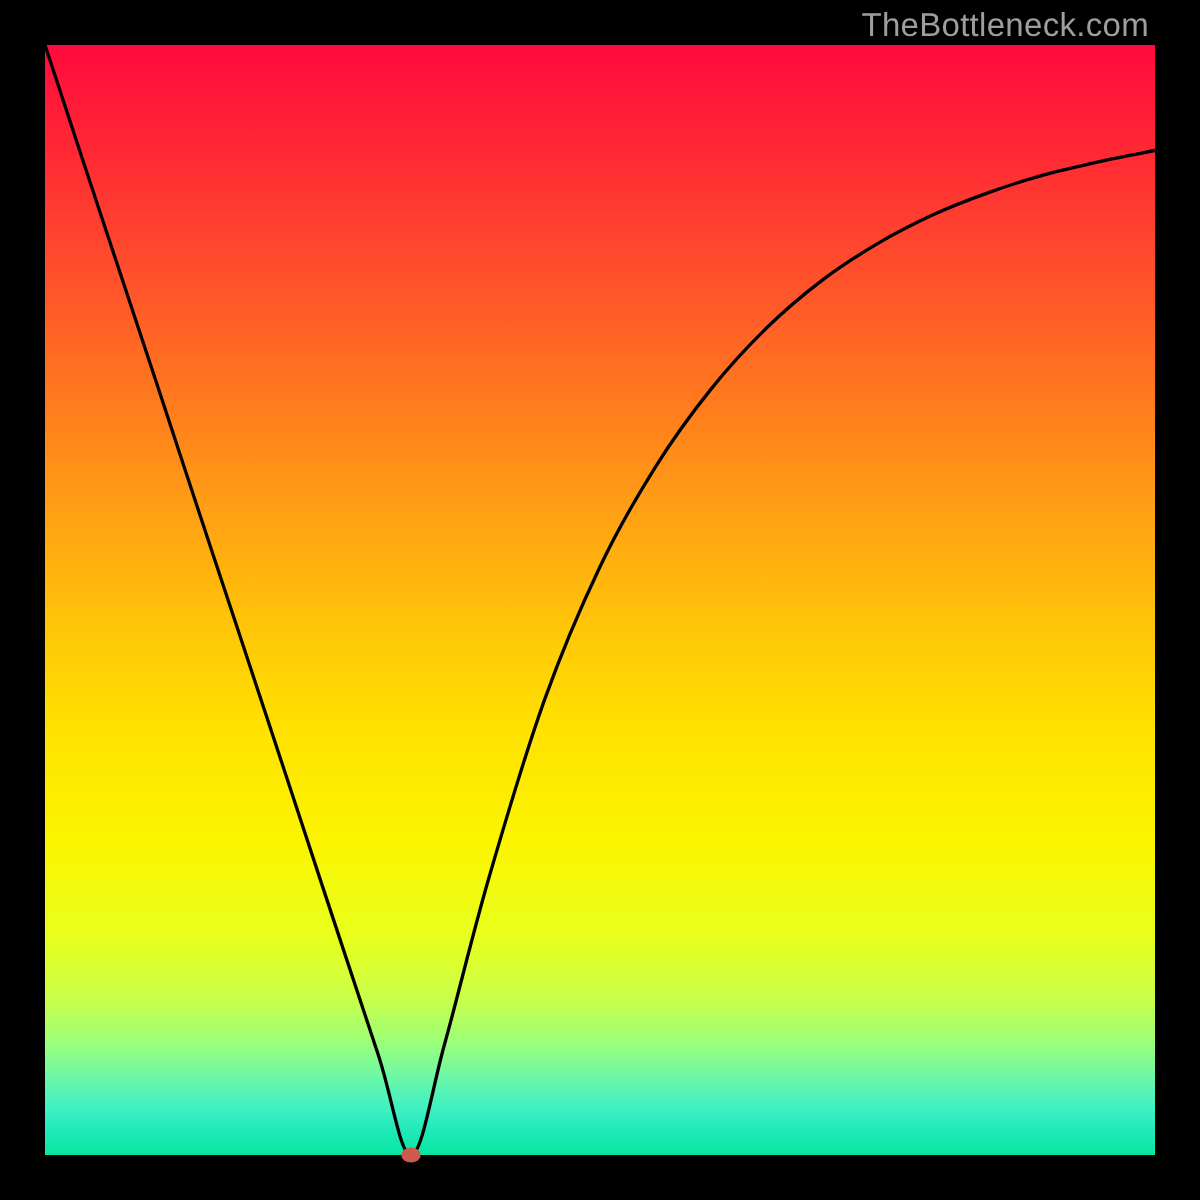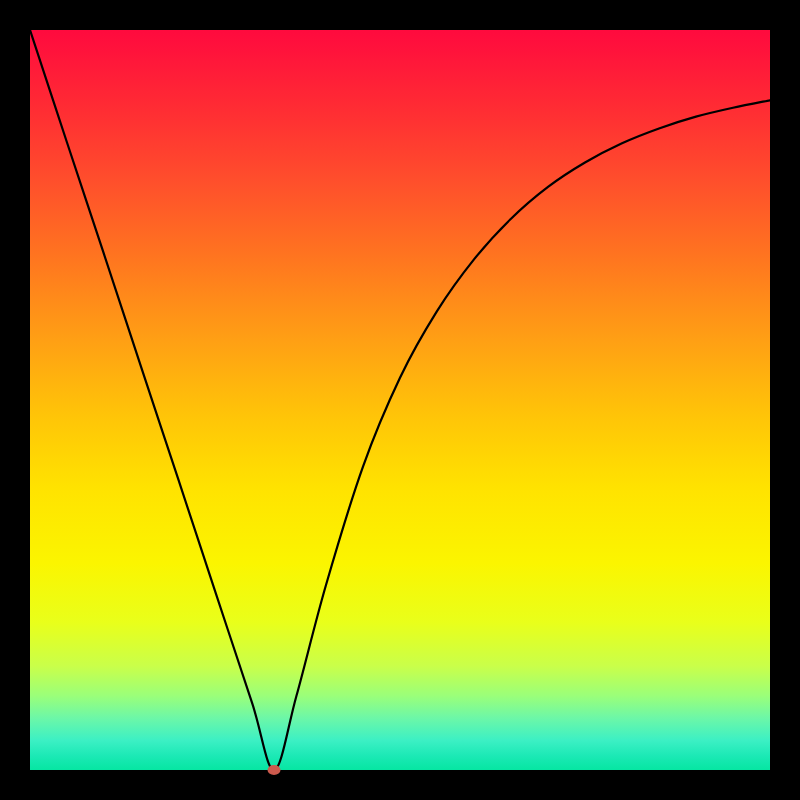--- a/index.html
+++ b/index.html
@@ -63,20 +63,21 @@
     border-radius: 50%;
     background: #cc5a4d;
     transform: translate(-50%, -50%);
   }
 </style>
 </head>
 <body>
 
 <div class="frame">
 
+  <div class="watermark">TheBottleneck.com</div>
 
   <div class="plot-area">
 
     <svg class="curve" viewBox="0 0 740 740" preserveAspectRatio="none">
       <path d="M 0 0 C 6.166666666666667 18.74666666666667, 24.666666666666664 75.11000000000004, 37 112.48000000000002 C 49.333333333333336 149.85, 61.666666666666664 186.8499999999999, 74 224.2199999999999 C 86.33333333333333 261.5899999999999, 98.66666666666667 299.33, 111 336.7 C 123.33333333333333 374.07, 135.66666666666666 411.07000000000005, 148 448.44000000000005 C 160.33333333333334 485.81000000000006, 172.66666666666666 523.5500000000001, 185 560.9200000000001 C 197.33333333333334 598.2900000000001, 212.13333333333333 642.8133333333333, 222 672.66 C 231.86666666666667 702.5066666666667, 236.8 741.11, 244.20000000000002 740 C 251.60000000000002 738.89, 257.76666666666665 696.8333333333334, 266.4 666 C 275.0333333333333 635.1666666666666, 284.9 593.2333333333333, 296 555 C 307.1 516.7666666666667, 320.6666666666667 471.1333333333334, 333 436.6 C 345.3333333333333 402.06666666666666, 357.66666666666663 373.69999999999993, 370 347.79999999999995 C 382.33333333333337 321.9, 394.66666666666674 300.9333333333333, 407.00000000000006 281.2 C 419.33333333333337 261.4666666666667, 431.6666666666667 244.8166666666667, 444 229.40000000000003 C 456.3333333333333 213.98333333333338, 468.6666666666667 200.7866666666667, 481 188.70000000000005 C 493.3333333333333 176.6133333333334, 505.6666666666667 166.25333333333344, 518 156.8800000000001 C 530.3333333333334 147.50666666666677, 542.6666666666666 139.7366666666667, 555 132.46000000000004 C 567.3333333333334 125.18333333333335, 579.6666666666666 118.89333333333337, 592 113.22000000000003 C 604.3333333333334 107.54666666666668, 616.6666666666666 102.85999999999996, 629 98.41999999999996 C 641.3333333333334 93.97999999999996, 653.6666666666666 90.03333333333337, 666 86.58000000000004 C 678.3333333333334 83.12666666666671, 690.6666666666666 80.41333333333328, 703 77.69999999999993 C 715.3333333333334 74.98666666666658, 733.8333333333334 71.53333333333329, 740 70.29999999999995" fill="none" stroke="#000" stroke-width="2.2" stroke-linejoin="round" stroke-linecap="round"></path>
     </svg>
 
     <div class="minpoint" style="left: 244.2px; top: 740px; background: rgb(204, 90, 77);"></div>
 
   </div>

